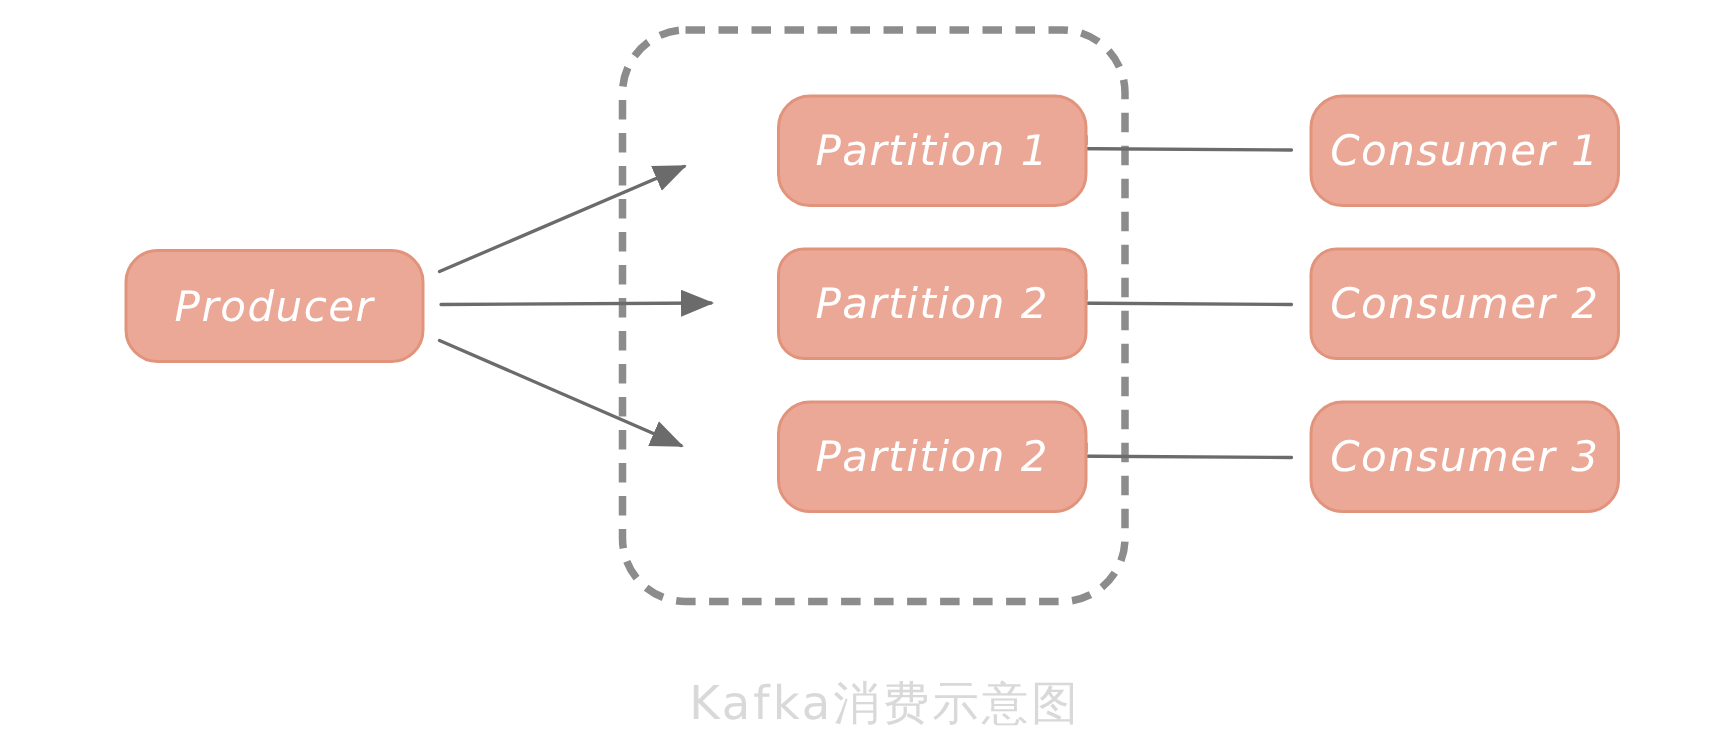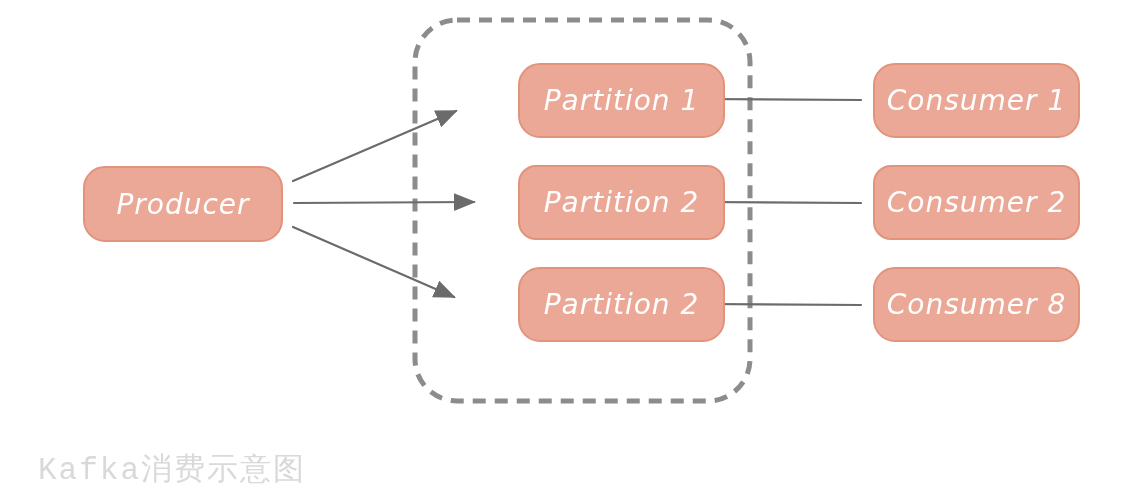--- a/index.html
+++ b/index.html
@@ -56,26 +56,25 @@
   .node-producer  { left: 83px;  top: 166px; width: 200px; height: 76px; }
   .node-partition { left: 486px; width: 207px; height: 75px; margin-left: 32px; }
   .node-consumer  { left: 873px; width: 207px; height: 75px; }
   .row-1 { top: 63px;  }
   .row-2 { top: 165px; border-radius: 18px; }
   .row-3 { top: 267px; }
   .caption {
     position: absolute;
     left: 38px; right: 0;
     top: 448px;
-    text-align: left;
+    text-align: center;
     z-index: 1;
     color: var(--caption-text);
     font-size: 31px;
     letter-spacing: 2px;
-    font-family: Liberation Mono, monospace;
   }
 </style>
 </head>
 <body>
 
 <div class="canvas">
 
   <svg class="layer" width="1142" height="495" viewBox="0 0 1142 495">
     <defs>
       <marker id="ah" markerUnits="userSpaceOnUse" markerWidth="24" markerHeight="20" refX="20" refY="9" orient="auto">
@@ -108,18 +107,18 @@
     <span>Partition 2</span>
   </div>
 
   <div class="node node-consumer row-1">
     <span>Consumer 1</span>
   </div>
   <div class="node node-consumer row-2">
     <span>Consumer 2</span>
   </div>
   <div class="node node-consumer row-3">
-    <span>Consumer 8</span>
+    <span>Consumer 3</span>
   </div>
 
   <div class="caption">Kafka消费示意图</div>
 
 </div>
 
 </body></html>

